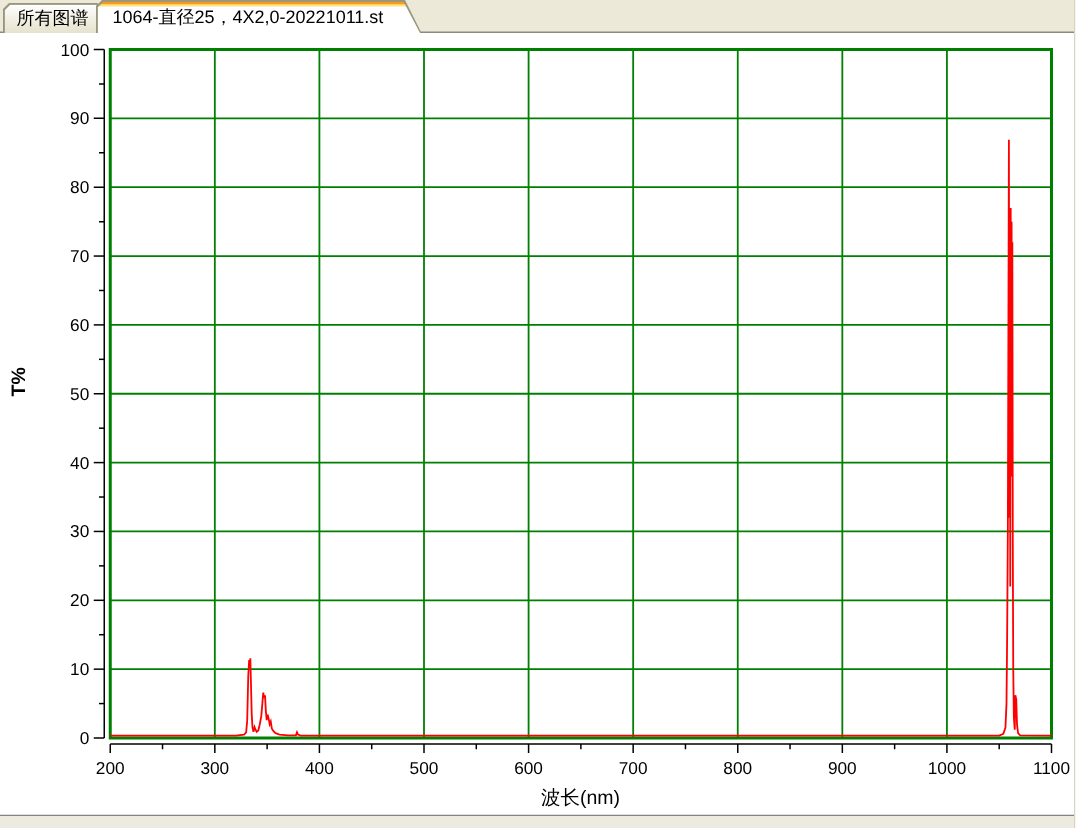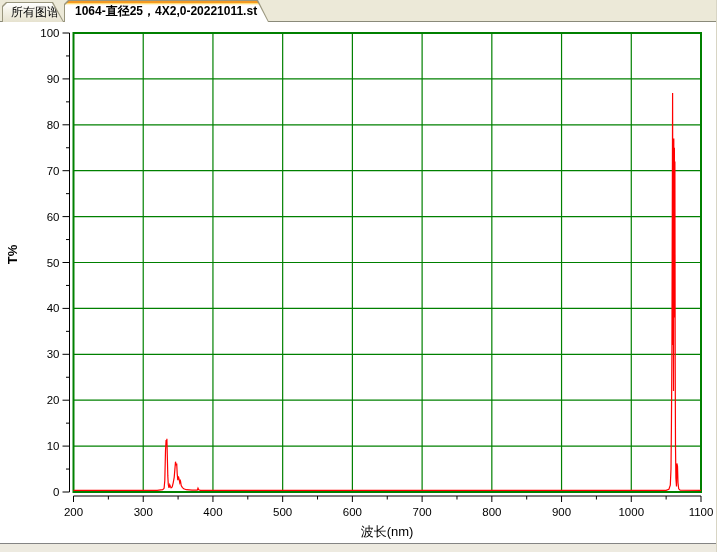--- a/index.html
+++ b/index.html
@@ -8,38 +8,38 @@
     position:relative;width:717px;height:552px;background:#ffffff;
     overflow:hidden;box-sizing:border-box;border-right:1px solid #d8d5c4;
   }
   
   .tabbar{
     position:relative;width:100%;height:22px;background:#ece9d8;
   }
   .tabline{
     position:absolute;left:0;bottom:0;width:100%;height:1px;background:#8a8a7a;
   }
-  .tab{position:absolute;bottom:0;}
+  .tab{position:absolute;bottom:0;padding-left:12px;}
   .tab,.tab-inner{
     clip-path:polygon(0 100%,0 4px,4px 0,calc(100% - 11px) 0,100% 100%);
   }
   .tab{background:#99967e;}
   .tab-inner{
     position:absolute;left:1px;top:1px;right:1px;bottom:0;
     display:flex;align-items:center;padding-left:8px;box-sizing:border-box;
     font-size:12px;color:#000;white-space:nowrap;
   }
   .tab.inactive{left:2px;width:62px;height:20px;z-index:1;}
   .tab.inactive .tab-inner{
     background:linear-gradient(to bottom,#ffffff 0%,#f4f2e8 40%,#e6e2cf 100%);
   }
   .tab.active{left:64px;width:205px;height:22px;z-index:3;}
   .tab.active .tab-inner{
     background:linear-gradient(to bottom,#f59a23 0,#f59a23 2px,#ffd34f 2px,#ffffff 4px,#ffffff 100%);
-    font-weight:bold;padding-left:10px;
+    font-weight:normal;padding-left:10px;
   }
   
   .chart-area{position:relative;width:717px;height:521px;background:#fff;}
   .ylab{
     position:absolute;left:-10px;top:225px;width:44px;text-align:center;
     font-size:13px;font-weight:bold;color:#000;
     transform:rotate(-90deg);
   }
   .xlab{
     position:absolute;left:387px;top:501px;transform:translateX(-50%);

